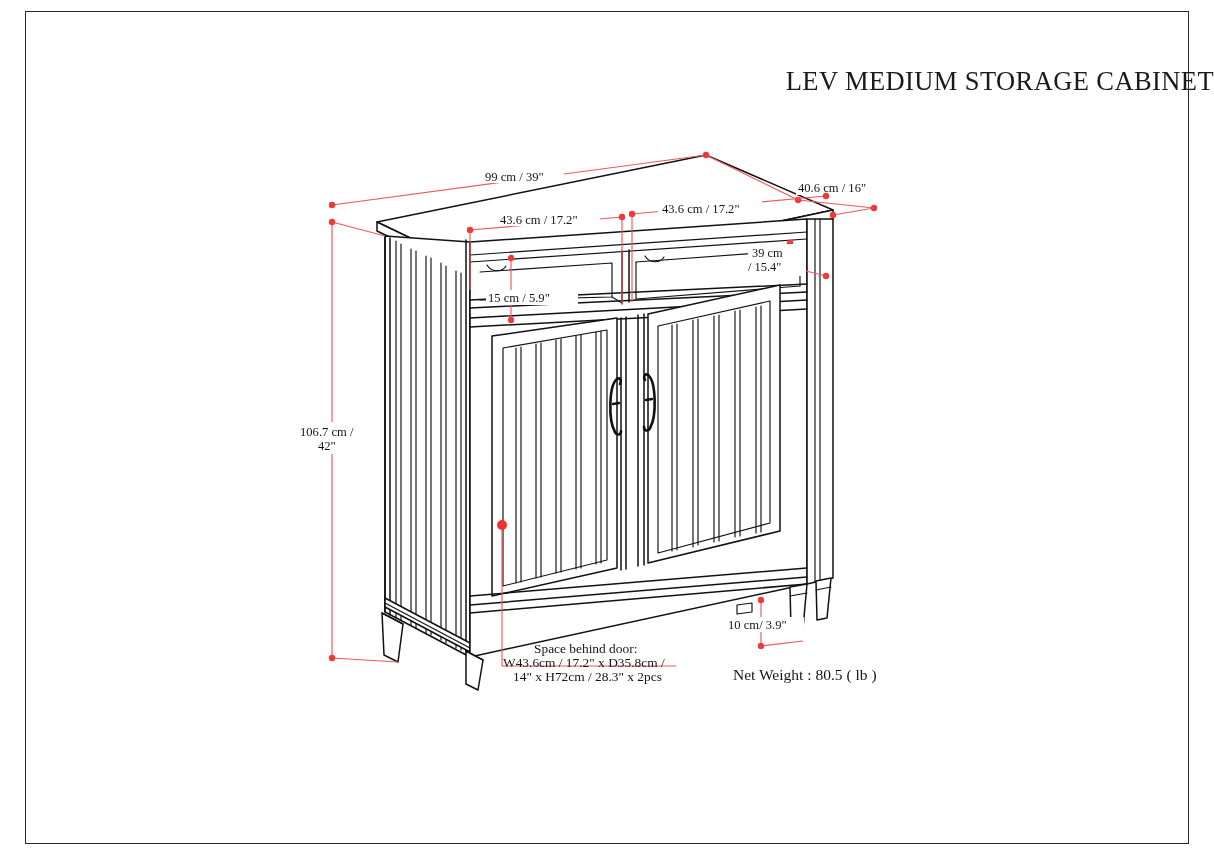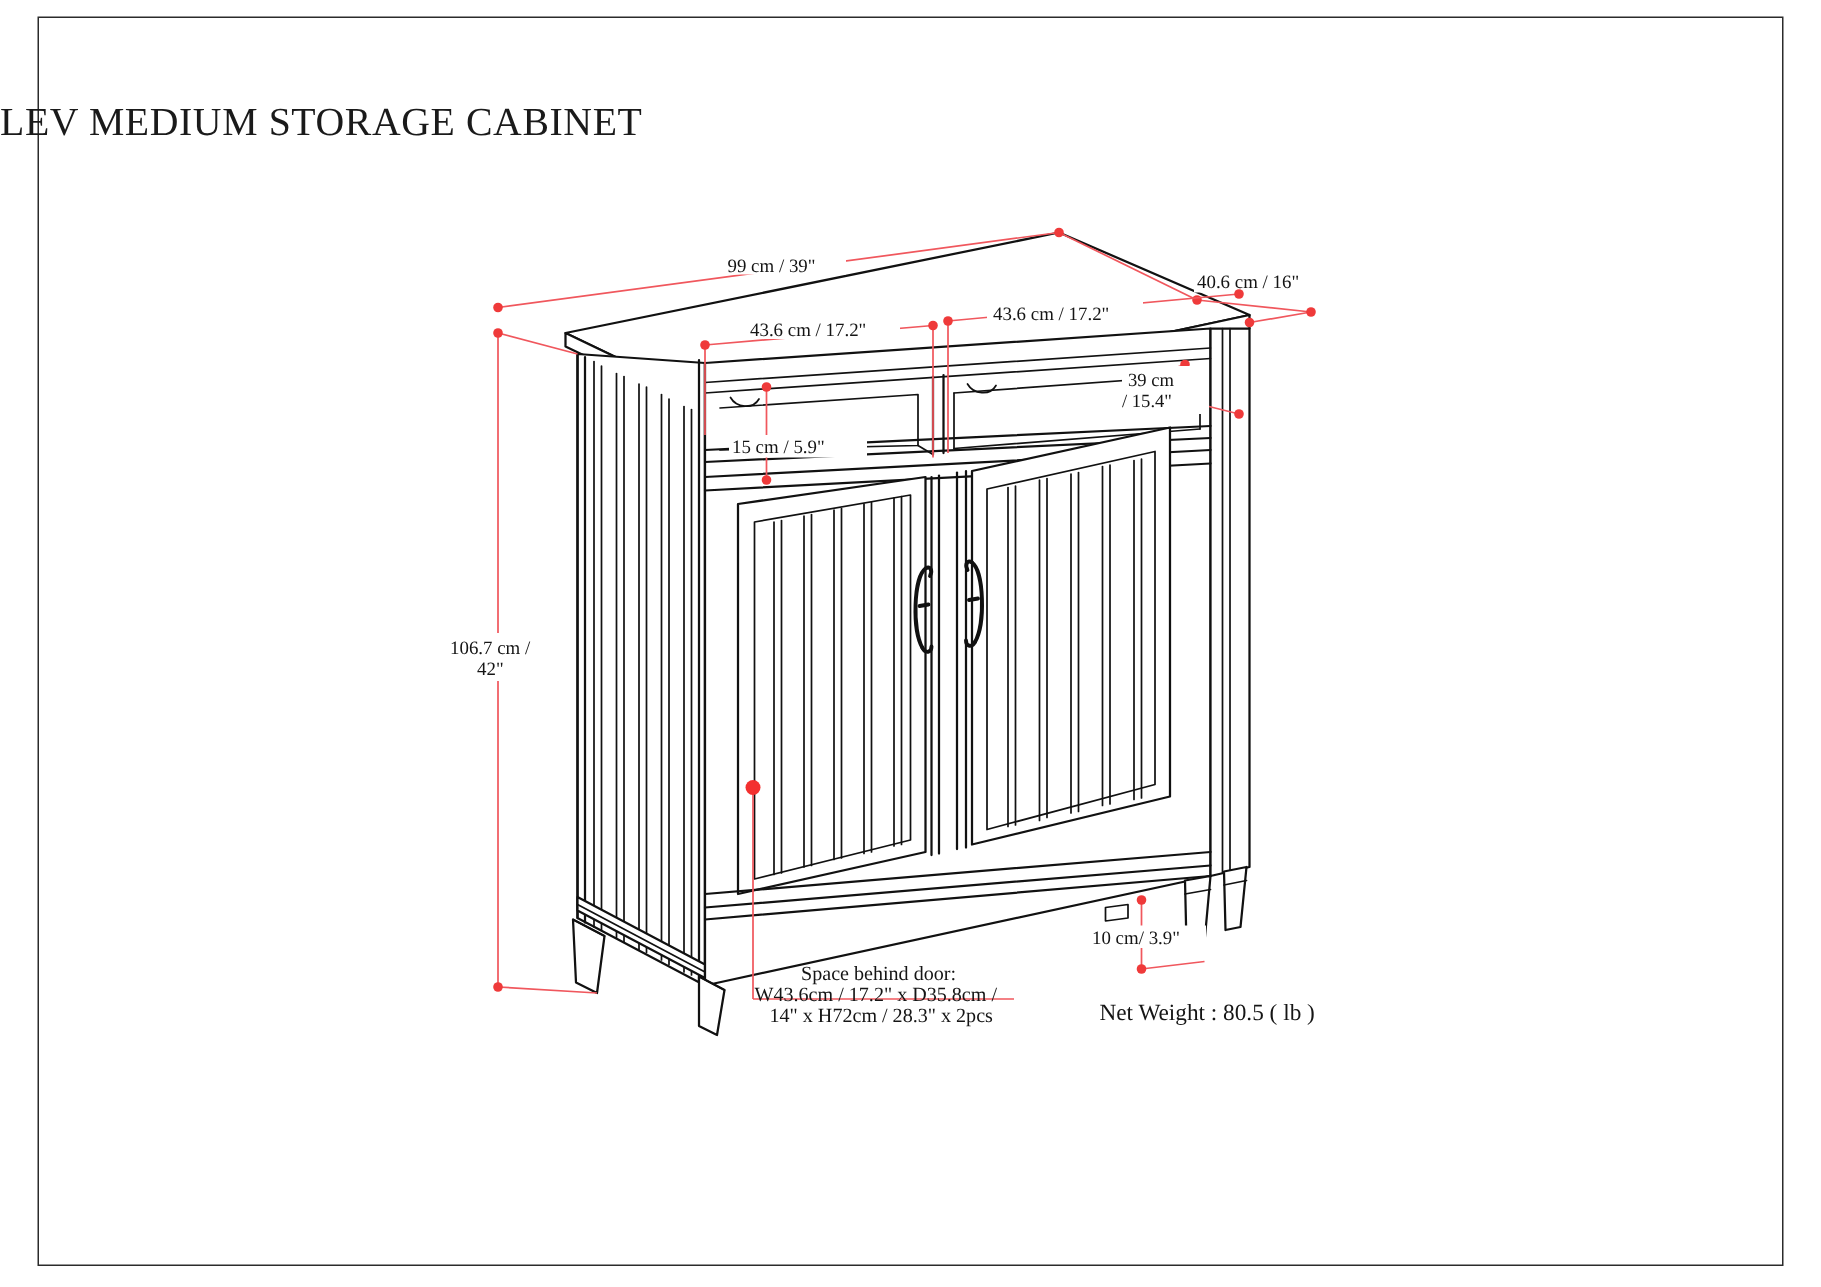--- a/index.html
+++ b/index.html
@@ -28,21 +28,21 @@
     height: 833px;
     border: 1.6px solid #2b2b2b;
     box-sizing: border-box;
     background: #ffffff;
   }
   #title {
     position: absolute;
     left: 0;
     top: 66px;
     width: 1214px;
-    text-align: left;
+    text-align: right;
     font-size: 26.5px;
     letter-spacing: 0.4px;
     color: #1a1a1a;
     font-family: "Liberation Serif", "DejaVu Serif", serif;
   }
   svg#drawing {
     position: absolute;
     left: 0;
     top: 0;
     width: 1214px;

